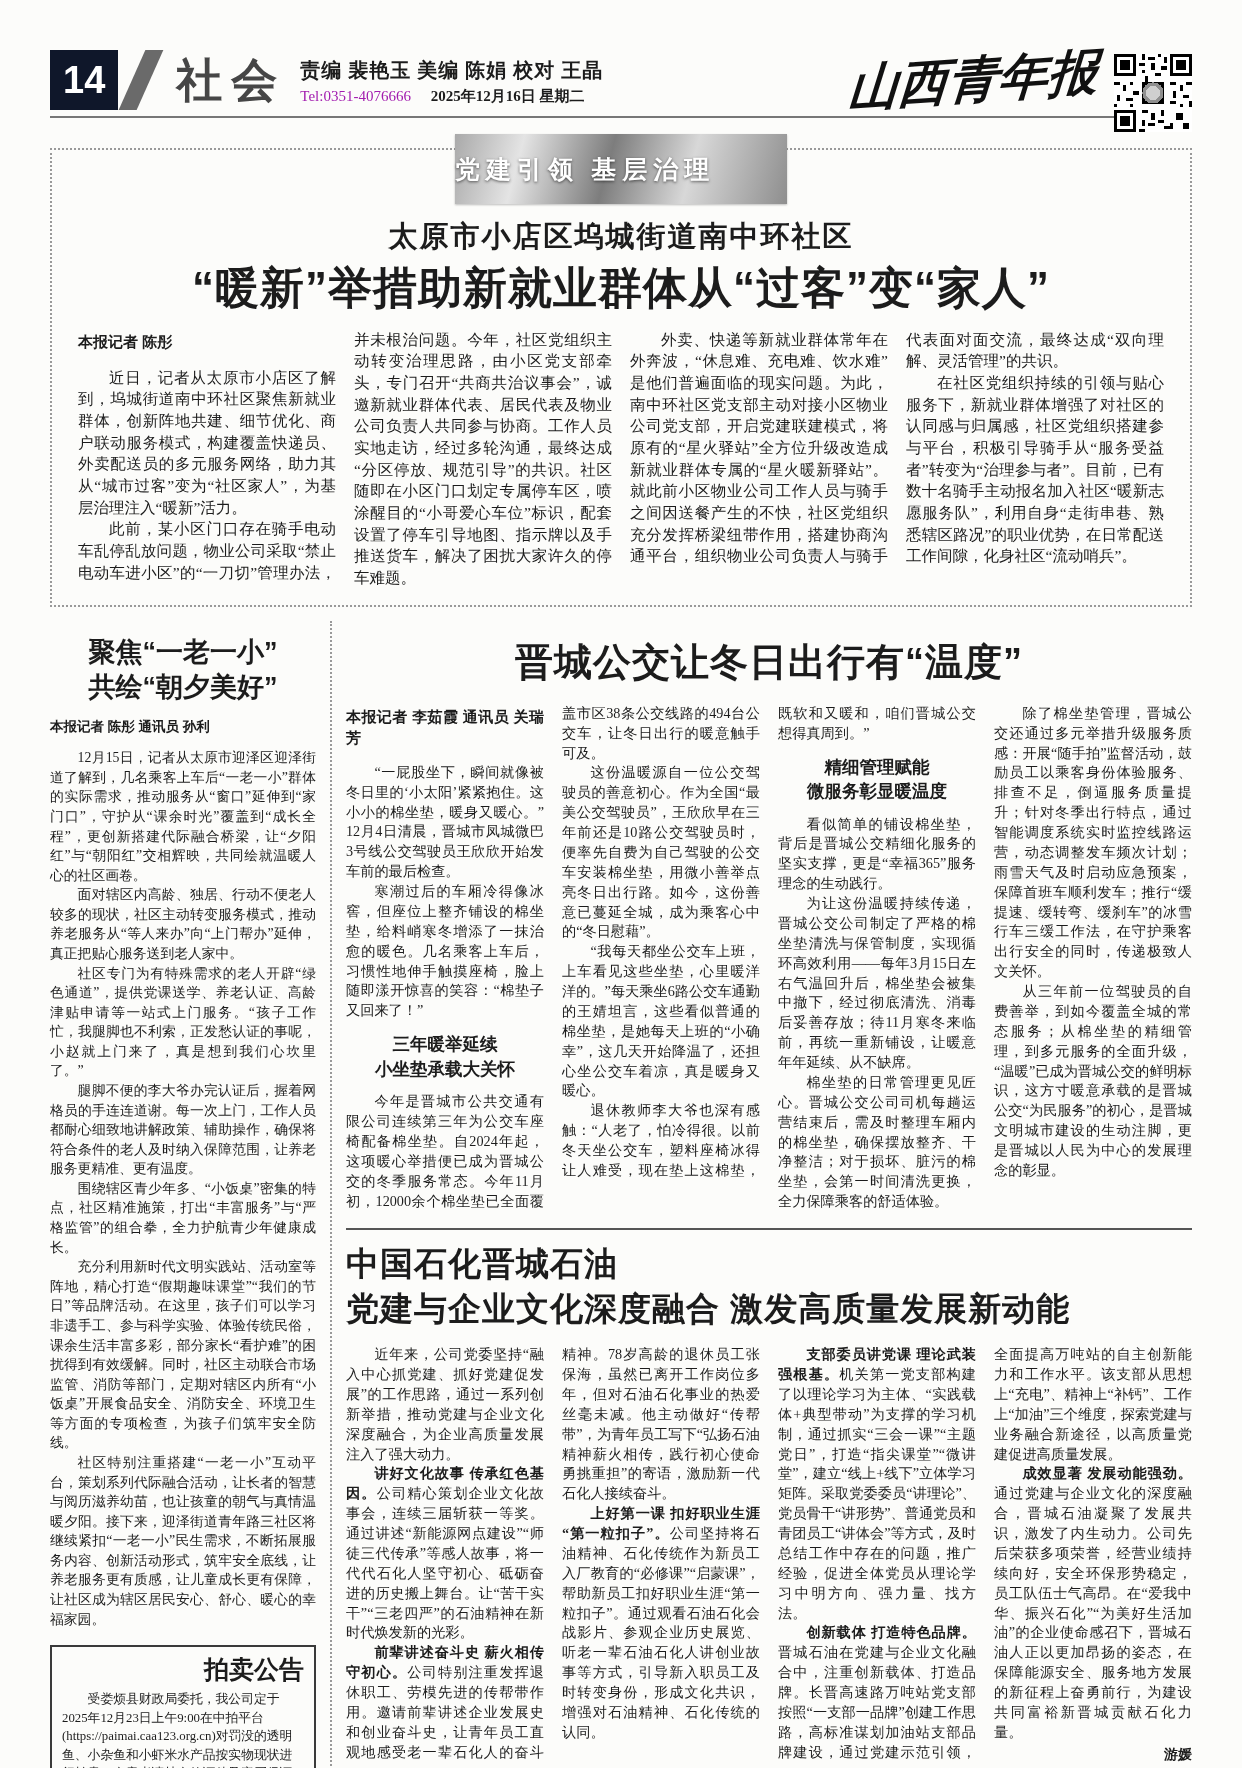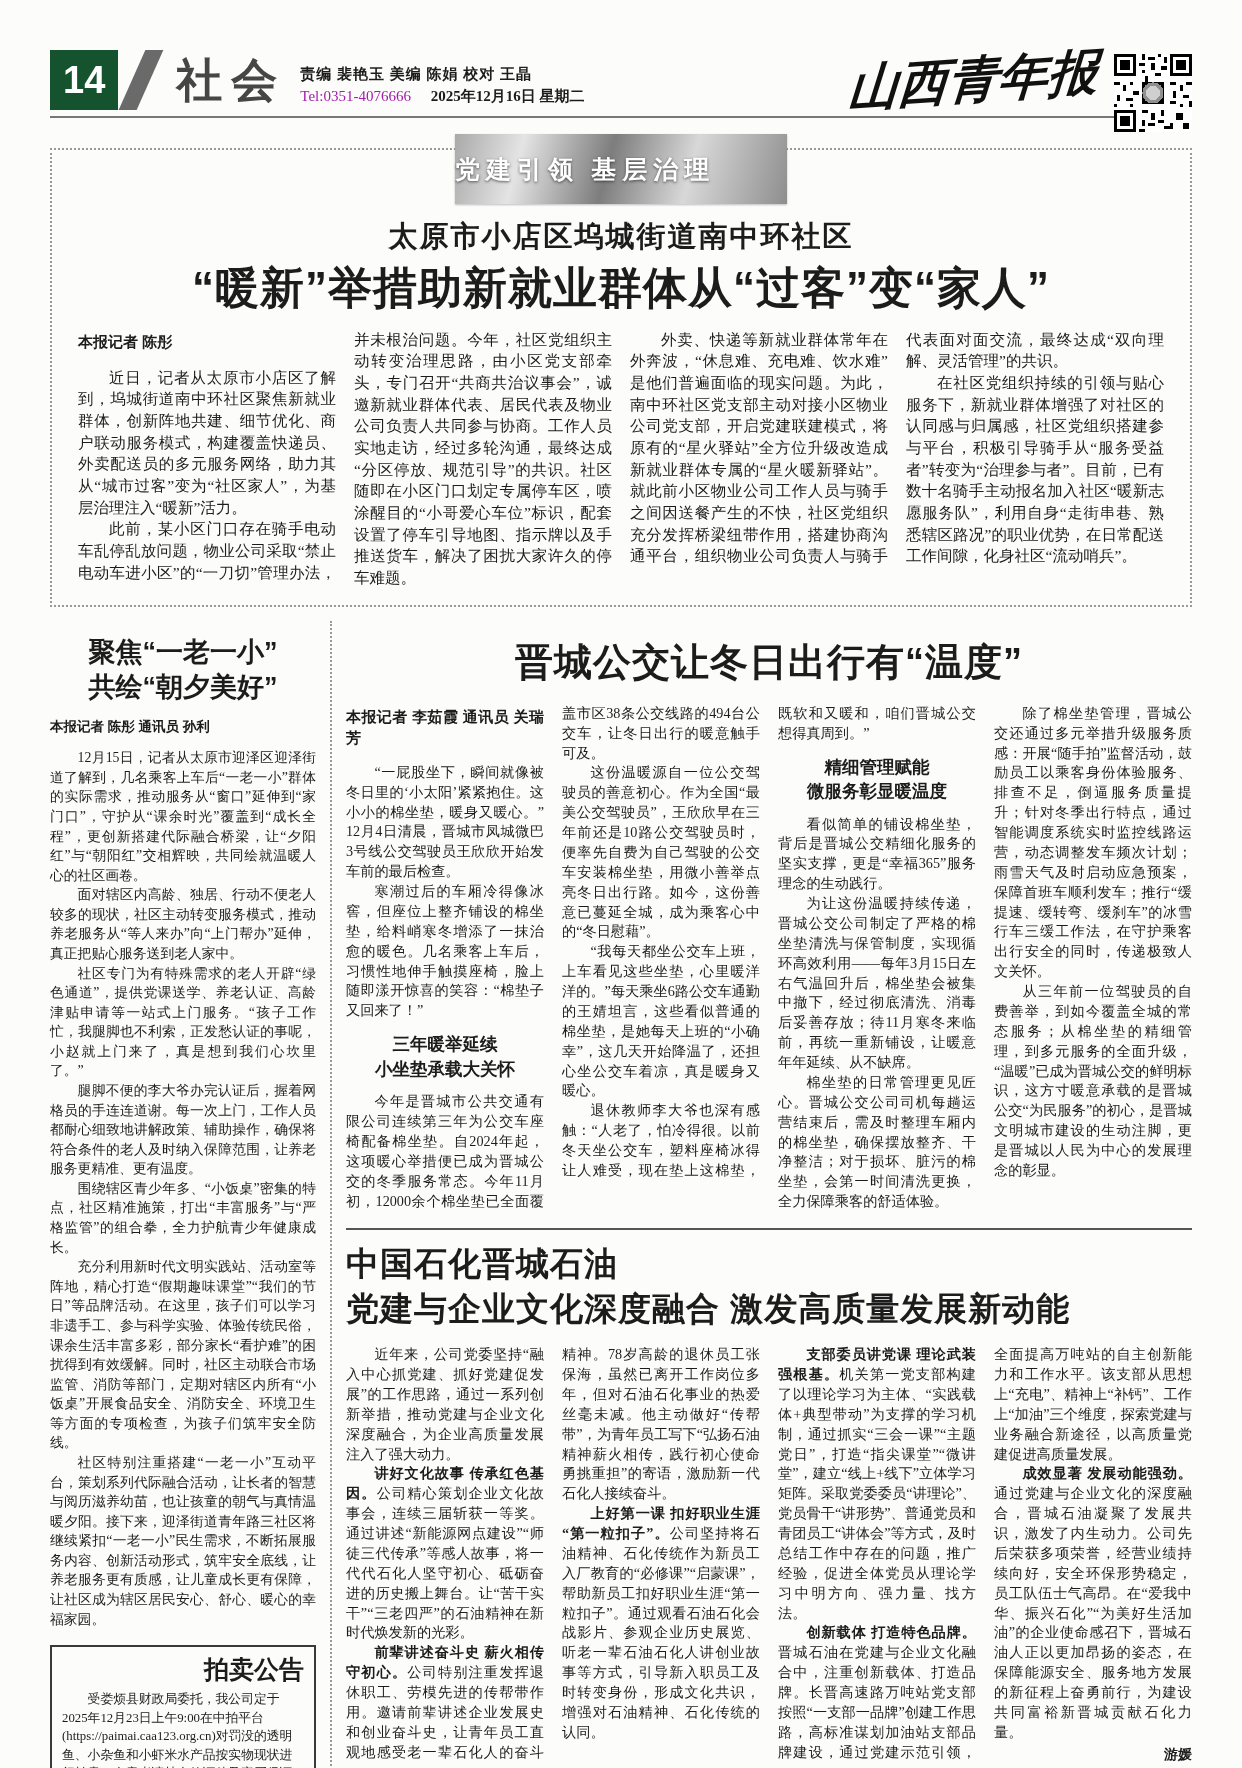--- a/index.html
+++ b/index.html
@@ -4,27 +4,27 @@
 <style>
   html,body{margin:0;padding:0;}
   body{width:1242px;height:1768px;background:#fcfcfa;color:#1c1c1c;overflow:hidden;
        font-family:"Liberation Serif","DejaVu Serif",serif;}
   .page{box-sizing:border-box;width:1242px;height:1768px;padding:0 50px;}
 
   
   header{margin-top:34px;height:82px;border-bottom:2px solid #777;
          display:flex;align-items:flex-end;position:relative;}
   .pagenum-wrap{display:flex;align-items:stretch;height:60px;margin-bottom:6px;}
-  .pagenum{background:#14532d;color:#fff;font-family:"Liberation Sans",sans-serif;
+  .pagenum{background:#0f172a;color:#fff;font-family:"Liberation Sans",sans-serif;
            font-weight:700;font-size:38px;line-height:60px;padding:0 13px;}
   .stripe{width:18px;background:#6a6a6a;transform:skewX(-24deg);margin-left:14px;}
   .section-title{font-weight:700;font-size:46px;color:#464646;letter-spacing:9px;
                  margin:0 14px 4px 26px;}
   .editor-block{margin-bottom:10px;}
-  .editors{font-weight:700;font-size:15px;letter-spacing:1px;}
+  .editors{font-weight:700;font-size:20px;letter-spacing:1px;}
   .tel-date{margin-top:3px;font-size:15px;}
   .tel{color:#a21caf;}
   .date{font-weight:700;margin-left:16px;}
   .masthead-group{margin-left:auto;display:flex;align-items:flex-end;}
   .masthead{font-family:"DejaVu Serif",serif;font-style:italic;font-weight:700;font-size:50px;
             transform:rotate(-4deg) skewX(-8deg);margin:0 16px 2px 0;color:#111;}
   .qr{margin-bottom:-16px;}
 
   
   .top-article{margin-top:30px;border:2px dotted #999;padding:0 26px 16px;position:relative;}

